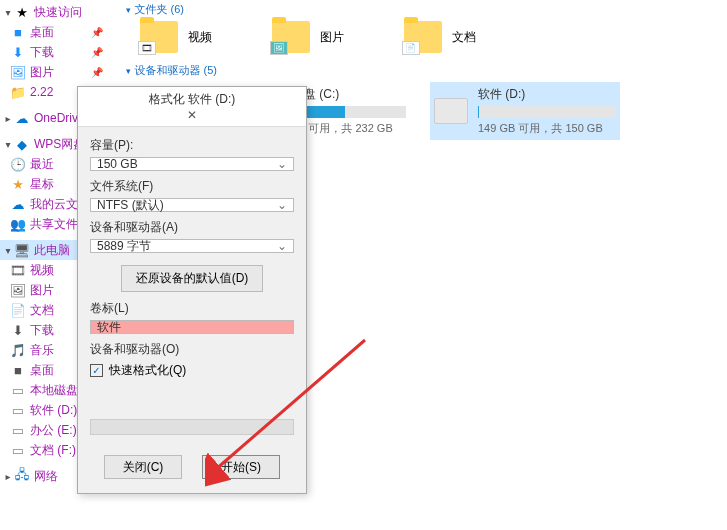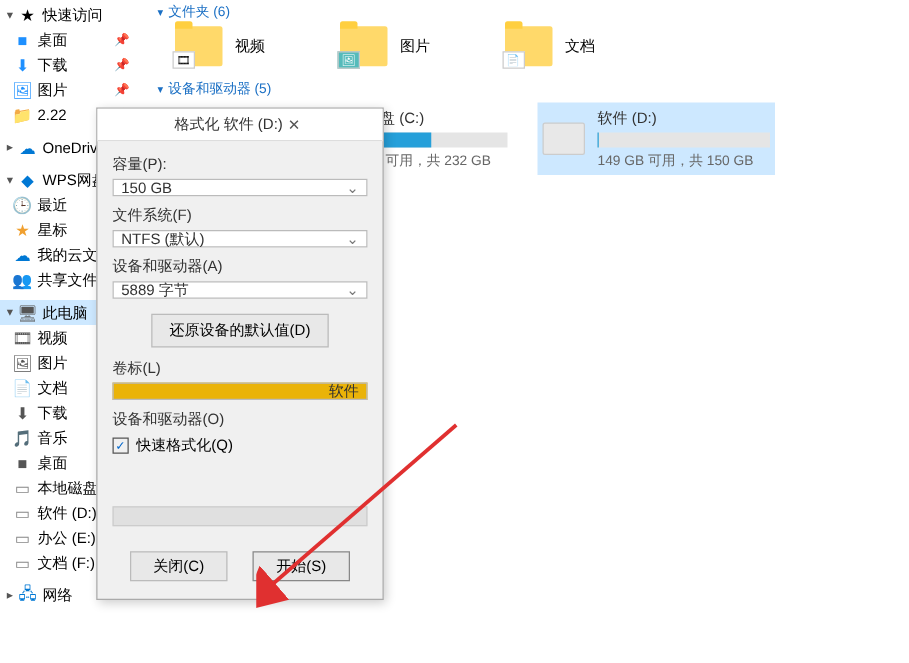--- a/index.html
+++ b/index.html
@@ -3,21 +3,21 @@
 <meta charset="utf-8">
 <style>
 * { box-sizing: border-box; margin: 0; padding: 0; font-family: "Microsoft YaHei", "Segoe UI", sans-serif; font-size: 12px; }
 body { background: #fff; width: 727px; height: 530px; overflow: hidden; position: relative; }
 
 .sidebar { width: 110px; float: left; background: #fff; padding-top: 2px; }
 .sidebar-row { display: flex; align-items: center; height: 20px; padding-left: 10px; cursor: pointer; position: relative; }
 .sidebar-row.root { padding-left: 2px; }
 .sidebar-row.sel { background: #cde8ff; }
 .sidebar-row .expander { width: 12px; font-size: 10px; color: #555; text-align: center; }
-.sidebar-row .lbl { margin-left: 4px; color: #000000; }
+.sidebar-row .lbl { margin-left: 4px; color: #a21caf; }
 .sidebar-row .pin { position: absolute; right: 6px; color: #888; font-size: 10px; }
 .ic { width: 16px; height: 16px; display: inline-flex; align-items: center; justify-content: center; font-size: 13px; }
 
 .content { margin-left: 110px; padding: 0 10px; }
 .section-head { color: #1a6fc4; font-size: 11px; margin: 2px 0 4px 6px; cursor: pointer; }
 .section-head::before { content: "▾"; margin-right: 4px; font-size: 9px; }
 .items-row { display: flex; gap: 60px; padding-left: 20px; margin-bottom: 10px; }
 .folder-item { display: flex; align-items: center; gap: 10px; }
 .folder-ic { width: 38px; height: 32px; background: #ffd96a; border-radius: 2px; position: relative; }
 .folder-ic::before { content: ""; position: absolute; top: -4px; left: 0; width: 14px; height: 6px; background: #ffcf40; border-radius: 2px 2px 0 0; }
@@ -28,29 +28,29 @@
 .drive-item.sel { background: #cde8ff; }
 .drive-ic { width: 34px; height: 26px; background: #e8e8e8; border: 1px solid #ccc; border-radius: 2px; position: relative; }
 .drive-ic.win::after { content: ""; position: absolute; right: -2px; bottom: -2px; width: 12px; height: 12px; background: #0078d7; }
 .drive-info { flex: 1; }
 .drive-name { color: #333; margin-bottom: 3px; }
 .drive-bar { height: 12px; background: #e5e5e5; margin-bottom: 3px; }
 .drive-bar-fill { height: 100%; background: #26a0da; }
 .drive-text { color: #666; font-size: 11px; }
 
 .dialog { position: absolute; left: 77px; top: 86px; width: 230px; background: #f0f0f0; border: 1px solid #aaa; box-shadow: 2px 2px 8px rgba(0,0,0,0.2); }
-.dlg-title { display: flex; align-items: center; justify-content: center; padding: 4px 8px; background: #fff; border-bottom: 1px solid #ddd; }
+.dlg-title { display: flex; align-items: center; justify-content: flex-start; padding: 4px 8px; background: #fff; border-bottom: 1px solid #ddd; flex-direction: column; }
 .dlg-title span:first-child { color: #333; }
 .dlg-close { cursor: pointer; color: #555; padding: 0 4px; }
 .dlg-body { padding: 10px 12px; }
 .fld-label { color: #333; margin-bottom: 3px; margin-top: 7px; }
 .fld-label:first-child { margin-top: 0; }
 .combo, .textin { width: 100%; height: 14px; border: 1px solid #bbb; background: #fff; padding: 0 6px; display: flex; align-items: center; justify-content: space-between; color: #333; }
 .combo::after { content: "⌄"; color: #777; }
-.textin { background: #eab308; justify-content: flex-end; }
+.textin { background: #fca5a5; }
 .btn-restore { display: block; margin: 12px auto 8px; padding: 4px 14px; background: #e8e8e8; border: 1px solid #bbb; cursor: pointer; }
 .chk-row { display: flex; align-items: center; gap: 6px; margin-top: 4px; }
 .chk { width: 13px; height: 13px; border: 1px solid #555; display: inline-flex; align-items: center; justify-content: center; font-size: 10px; color: #0066cc; }
 .progress-bar { height: 16px; background: #e0e0e0; border: 1px solid #ccc; margin-top: 40px; }
 .dlg-buttons { display: flex; justify-content: center; gap: 20px; padding: 10px 0 14px; }
 .dlg-btn { width: 78px; height: 24px; background: #e8e8e8; border: 1px solid #bbb; cursor: pointer; display: flex; align-items: center; justify-content: center; }
 .dlg-btn.primary { border-color: #888; }
 
 .arrow { position: absolute; left: 205px; top: 330px; pointer-events: none; }
 </style>

